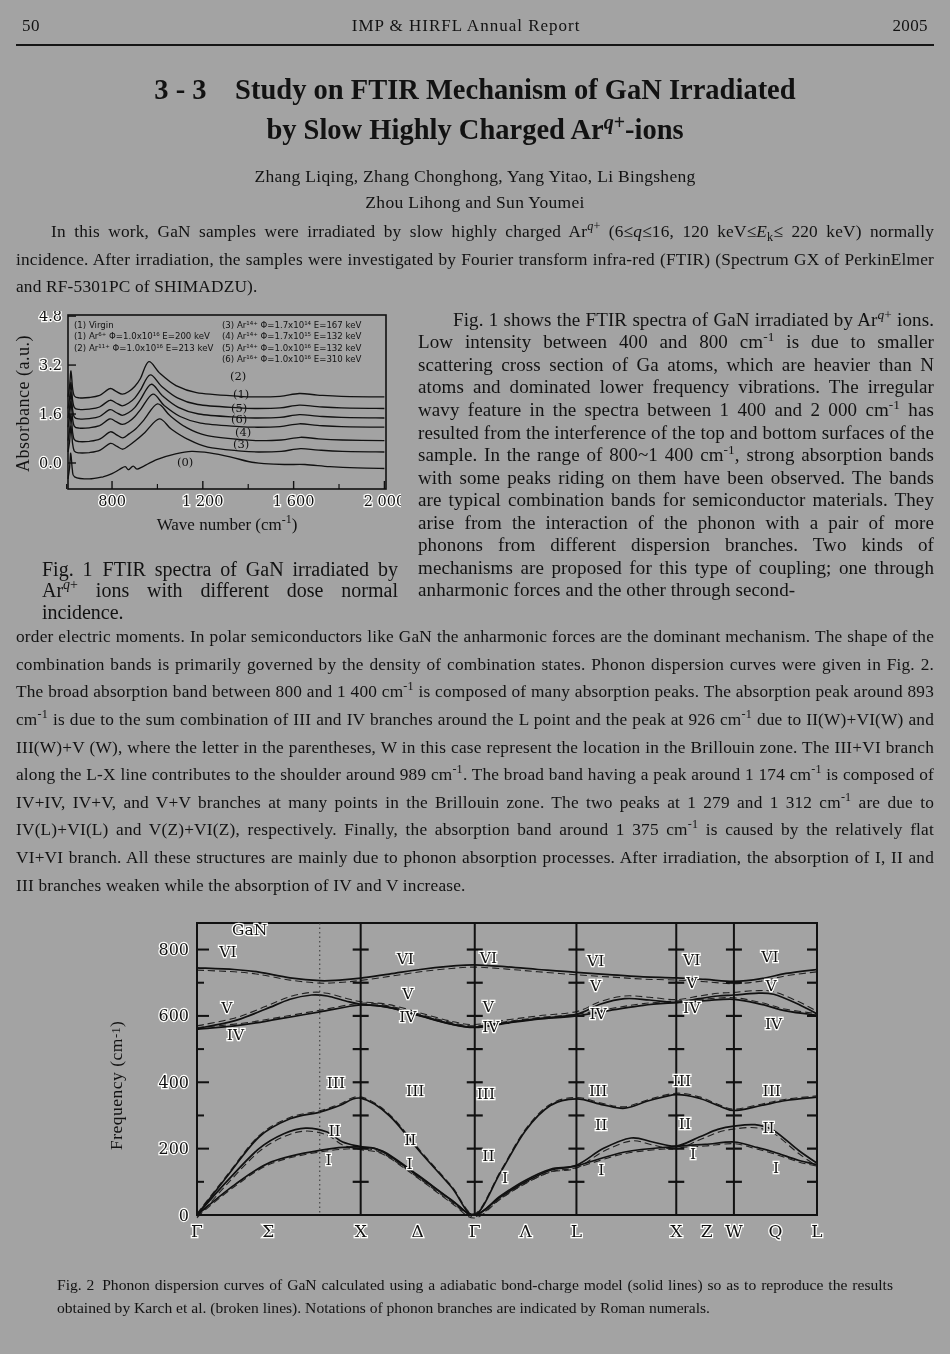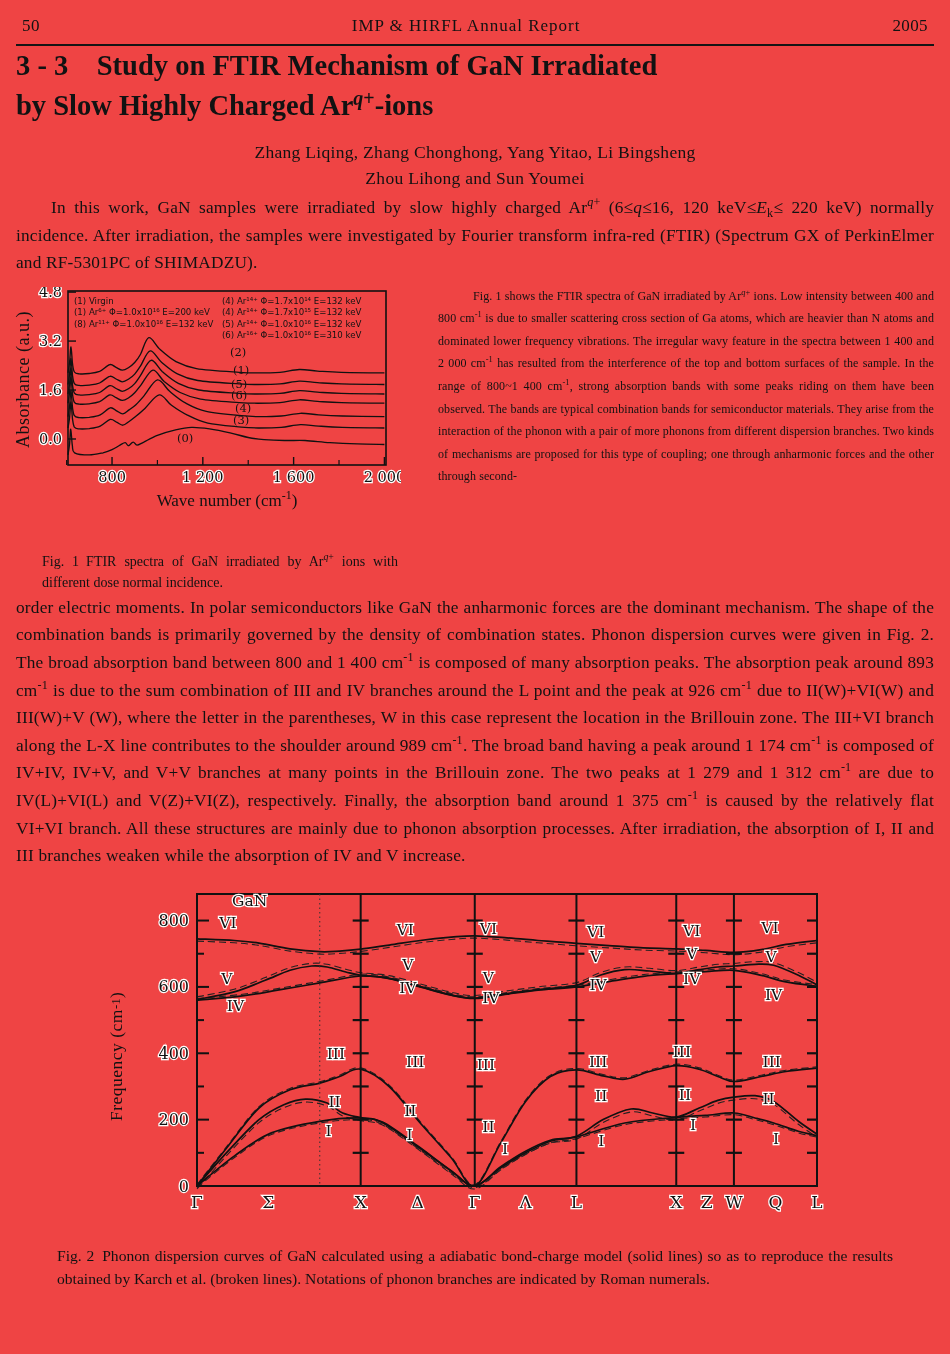--- a/index.html
+++ b/index.html
@@ -1,48 +1,48 @@
 <!DOCTYPE html>
 <html><head>
 <meta charset="utf-8">
 <style>
   html,body{margin:0;padding:0;background:#e8e8e8;}
-  .page{position:relative;width:950px;height:1354px;margin:0 auto;background:#ef4444;color:#121212;
+  .page{position:relative;width:950px;height:1354px;margin:0 auto;background:#a3a3a3;color:#121212;
         font-family:"Liberation Serif","DejaVu Serif",serif;overflow:hidden;}
   .inner{padding:0 16px;}
   
   .hdr{display:flex;justify-content:space-between;align-items:flex-end;
        padding:16px 6px 8px 6px;font-size:17px;letter-spacing:.4px;}
   .hdr .mid{letter-spacing:1px;}
   .rule{border-bottom:2.2px solid #151515;margin:0 0 0 0;}
   
-  .title{text-align:left;font-weight:bold;font-size:28.5px;line-height:40px;}
+  .title{margin-top:24px;text-align:center;font-weight:bold;font-size:28.5px;line-height:40px;}
   .authors{margin-top:13px;text-align:center;font-size:17.5px;line-height:26px;letter-spacing:.3px;}
   
   .para{font-size:17.3px;line-height:27.6px;text-align:justify;letter-spacing:.2px;}
   .para.indent{text-indent:35px;}
   .p-intro{margin-top:3px;}
   sup{font-size:70%;line-height:0;}
   sub{font-size:70%;line-height:0;}
   
   .twocol{display:flex;margin-top:8px;}
   .leftcol{width:402px;flex:0 0 402px;}
-  .rightcol{flex:1;margin-left:20px;font-size:12px;line-height:22.55px;text-align:justify;letter-spacing:.1px;}
+  .rightcol{flex:1;margin-left:0;font-size:19px;line-height:22.55px;text-align:justify;letter-spacing:.1px;}
   .rightcol .first{text-indent:35px;}
   
   .fig1wrap{position:relative;width:400px;height:232px;margin-top:2px;}
   .fig1wrap svg{position:absolute;left:0;top:0;}
   .f1ylab{position:absolute;left:-4px;top:0;height:185px;width:22px;display:flex;align-items:center;justify-content:center;
           writing-mode:vertical-rl;transform:rotate(180deg);font-size:18px;letter-spacing:.5px;}
   .f1xlab{position:absolute;left:52px;top:204px;width:318px;text-align:center;font-size:17px;}
   .legend{position:absolute;font-family:"DejaVu Sans",sans-serif;font-size:8.6px;line-height:11.4px;white-space:nowrap;}
   .leg1{left:58px;top:9px;}
   .leg2{left:206px;top:9px;}
   .clabel{position:absolute;font-size:11.5px;font-family:"DejaVu Serif",serif;}
-  .fig1cap{margin:32px 0 0 26px;width:356px;font-size:14px;line-height:21.5px;text-align:justify;}
+  .fig1cap{margin:16px 0 0 26px;width:356px;font-size:20px;line-height:21.5px;text-align:justify;}
   
   .fig2block{position:relative;width:724px;margin:16px auto 0 auto;height:338px;}
   .f2ylab{position:absolute;left:-8px;top:20px;height:300px;width:22px;display:flex;align-items:center;justify-content:center;
           writing-mode:vertical-rl;transform:rotate(180deg);font-size:17.5px;letter-spacing:.5px;}
   .fig2block svg{position:absolute;left:24px;top:0;}
   .fig2cap{width:836px;margin:20px auto 0 auto;font-size:15.6px;line-height:23px;text-align:justify;}
 </style>
 </head>
 <body>
 
@@ -98,24 +98,24 @@
               <path d="M 52.0 97.5 C 52.3 95.7 53.1 91.1 53.6 86.8 C 54.1 82.5 54.5 71.3 55.0 71.5 C 55.4 71.8 56.0 84.2 56.5 88.3 C 57.1 92.5 57.3 94.9 58.4 96.6 C 59.5 98.3 60.6 98.2 63.1 98.4 C 65.6 98.7 69.9 98.5 73.3 98.1 C 76.7 97.7 80.1 97.5 83.6 96.0 C 87.0 94.5 91.0 89.9 93.8 89.3 C 96.5 88.6 98.0 91.1 100.1 92.0 C 102.2 92.9 104.2 94.7 106.2 94.8 C 108.3 94.8 110.3 93.6 112.4 92.3 C 114.5 91.0 116.7 89.3 118.7 87.1 C 120.7 84.9 121.8 83.0 124.4 79.2 C 127.0 75.3 130.6 64.5 134.2 63.9 C 137.7 63.2 141.0 71.4 145.5 75.2 C 150.1 79.0 155.4 83.8 161.4 86.8 C 167.5 89.9 171.5 91.9 181.8 93.5 C 192.1 95.2 213.2 96.2 223.1 96.9 C 233.1 97.6 234.5 97.5 241.3 97.5 C 248.1 97.5 257.0 97.5 264.0 96.9 C 271.0 96.3 277.1 94.4 283.3 94.2 C 289.5 94.0 294.5 95.2 301.5 95.7 C 308.5 96.1 314.1 96.6 325.3 96.9 C 336.4 97.2 361.2 97.4 368.4 97.5" fill="none" stroke="#111" stroke-width="1.35"></path>
               <path d="M 52.0 107.0 C 52.3 105.2 53.1 100.6 53.6 96.3 C 54.1 92.0 54.5 80.7 55.0 81.0 C 55.4 81.3 56.0 93.6 56.5 97.8 C 57.1 102.0 57.3 104.4 58.4 106.1 C 59.5 107.8 60.6 107.7 63.1 107.9 C 65.6 108.2 69.9 108.0 73.3 107.6 C 76.7 107.2 80.1 107.0 83.6 105.5 C 87.0 104.0 91.0 99.4 93.8 98.7 C 96.5 98.1 98.0 100.6 100.1 101.5 C 102.2 102.4 104.2 104.2 106.2 104.3 C 108.3 104.3 110.3 103.1 112.4 101.8 C 114.5 100.5 116.7 98.8 118.7 96.6 C 120.7 94.4 121.7 92.5 124.4 88.6 C 127.1 84.8 131.4 74.0 135.1 73.3 C 138.7 72.7 141.9 80.8 146.4 84.7 C 151.0 88.5 156.3 93.2 162.3 96.3 C 168.4 99.4 172.6 101.3 182.7 103.0 C 192.9 104.7 213.4 105.7 223.1 106.4 C 232.9 107.1 234.5 107.0 241.3 107.0 C 248.1 107.0 257.0 107.0 264.0 106.4 C 271.0 105.8 277.1 103.8 283.3 103.6 C 289.5 103.4 294.5 104.7 301.5 105.2 C 308.5 105.6 314.1 106.1 325.3 106.4 C 336.4 106.7 361.2 106.9 368.4 107.0" fill="none" stroke="#111" stroke-width="1.35"></path>
               <path d="M 52.0 116.2 C 52.3 114.4 53.1 109.8 53.6 105.5 C 54.1 101.1 54.5 89.9 55.0 90.2 C 55.4 90.4 56.0 102.8 56.5 107.0 C 57.1 111.2 57.3 113.6 58.4 115.3 C 59.5 117.0 60.6 116.9 63.1 117.1 C 65.6 117.4 69.9 117.2 73.3 116.8 C 76.7 116.4 80.1 116.1 83.6 114.7 C 87.0 113.2 91.0 108.6 93.8 107.9 C 96.5 107.3 98.0 109.8 100.1 110.7 C 102.2 111.6 104.2 113.4 106.2 113.4 C 108.3 113.5 110.3 112.3 112.4 111.0 C 114.5 109.7 116.6 108.0 118.7 105.8 C 120.9 103.6 122.1 101.6 125.1 97.8 C 128.1 94.1 133.0 83.7 136.9 83.1 C 140.7 82.6 143.7 90.7 148.2 94.5 C 152.8 98.2 158.1 102.5 164.1 105.5 C 170.2 108.4 174.7 110.5 184.6 112.2 C 194.4 113.9 213.7 114.9 223.1 115.6 C 232.6 116.2 234.5 116.2 241.3 116.2 C 248.1 116.2 257.0 116.1 264.0 115.6 C 271.0 115.0 277.1 113.0 283.3 112.8 C 289.5 112.6 294.5 113.9 301.5 114.4 C 308.5 114.8 314.1 115.3 325.3 115.6 C 336.4 115.9 361.2 116.1 368.4 116.2" fill="none" stroke="#111" stroke-width="1.35"></path>
               <path d="M 52.0 129.7 C 52.3 127.9 53.1 123.3 53.6 118.9 C 54.1 114.6 54.5 103.4 55.0 103.6 C 55.4 103.9 56.0 116.3 56.5 120.5 C 57.1 124.7 57.3 127.1 58.4 128.7 C 59.5 130.4 60.6 130.3 63.1 130.6 C 65.6 130.8 69.8 130.7 73.3 130.3 C 76.9 129.8 80.8 129.4 84.2 127.8 C 87.7 126.2 91.5 121.4 94.2 120.8 C 96.9 120.1 98.5 122.8 100.6 123.8 C 102.7 124.9 104.8 127.1 106.9 126.9 C 109.0 126.7 110.9 124.5 113.1 122.9 C 115.2 121.4 117.4 120.0 119.9 117.7 C 122.3 115.4 124.2 113.3 127.8 109.1 C 131.4 105.0 137.1 93.7 141.4 92.9 C 145.8 92.2 149.2 100.7 153.9 104.6 C 158.6 108.4 163.8 112.9 169.8 116.2 C 175.9 119.5 181.0 122.4 190.2 124.4 C 199.5 126.5 216.5 127.9 225.4 128.7 C 234.3 129.6 237.0 129.6 243.6 129.7 C 250.2 129.7 258.3 129.6 265.1 129.0 C 271.9 128.5 278.2 126.5 284.4 126.3 C 290.7 126.1 295.6 127.4 302.6 127.8 C 309.6 128.3 315.4 128.7 326.4 129.0 C 337.4 129.3 361.4 129.5 368.4 129.7" fill="none" stroke="#111" stroke-width="1.35"></path>
               <path d="M 52.0 141.0 C 52.3 139.2 53.1 134.6 53.6 130.3 C 54.1 125.9 54.5 114.7 55.0 115.0 C 55.4 115.2 56.0 127.6 56.5 131.8 C 57.1 136.0 57.3 138.4 58.4 140.1 C 59.5 141.7 60.6 141.6 63.1 141.9 C 65.6 142.1 69.8 142.0 73.3 141.6 C 76.9 141.1 80.8 140.7 84.2 139.1 C 87.7 137.6 91.5 133.1 94.2 132.4 C 96.9 131.7 98.5 134.2 100.6 135.2 C 102.7 136.1 104.8 138.3 106.9 138.2 C 109.0 138.1 110.9 136.0 113.1 134.5 C 115.2 133.1 117.2 131.5 119.9 129.3 C 122.5 127.2 125.0 125.0 128.9 121.4 C 132.8 117.8 138.8 108.4 143.2 107.9 C 147.7 107.4 150.8 115.0 155.5 118.3 C 160.2 121.7 165.3 125.2 171.4 128.1 C 177.4 131.1 182.8 134.1 191.8 136.1 C 200.8 138.1 216.8 139.2 225.4 140.1 C 234.0 140.9 237.0 140.9 243.6 141.0 C 250.2 141.0 258.3 140.9 265.1 140.4 C 271.9 139.8 278.2 137.8 284.4 137.6 C 290.7 137.4 295.6 138.7 302.6 139.1 C 309.6 139.6 315.4 140.1 326.4 140.4 C 337.4 140.7 361.4 140.9 368.4 141.0" fill="none" stroke="#111" stroke-width="1.35"></path>
               <path d="M 52.0 167.9 C 52.3 166.0 53.1 160.9 53.6 156.6 C 54.0 152.3 54.3 141.9 54.7 142.2 C 55.2 142.5 55.7 154.2 56.3 158.1 C 57.0 162.0 55.7 164.1 58.6 165.8 C 61.4 167.4 68.6 167.9 73.3 167.9 C 78.1 167.9 83.2 166.6 87.0 165.8 C 90.7 164.9 93.2 164.0 96.0 162.7 C 98.9 161.4 101.8 159.3 104.0 158.1 C 106.2 156.9 107.8 155.6 109.2 155.7 C 110.6 155.8 111.1 158.8 112.4 158.7 C 113.7 158.6 115.7 155.2 117.1 155.1 C 118.6 154.9 119.2 158.1 121.0 158.1 C 122.8 158.1 124.4 156.7 127.8 155.1 C 131.2 153.4 136.1 150.4 141.4 148.3 C 146.7 146.3 153.9 144.1 159.6 142.8 C 165.3 141.5 169.8 140.5 175.5 140.4 C 181.2 140.2 187.2 141.0 193.6 141.9 C 200.1 142.8 207.6 144.4 214.1 145.9 C 220.5 147.3 226.5 149.3 232.2 150.5 C 237.9 151.6 242.1 152.1 248.1 152.6 C 254.2 153.1 261.7 153.4 268.5 153.5 C 275.3 153.7 281.4 153.2 289.0 153.5 C 296.5 153.9 305.2 155.1 313.9 155.7 C 322.6 156.2 332.1 156.6 341.2 156.9 C 350.3 157.2 363.9 157.4 368.4 157.5" fill="none" stroke="#111" stroke-width="1.35"></path>
             </svg>
           <div class="legend leg1">
             <div>(1) Virgin</div>
             <div>(1) Ar⁶⁺ Φ=1.0x10¹⁶  E=200 keV</div>
-            <div>(8) Ar¹¹⁺ Φ=1.0x10¹⁶  E=132 keV</div>
+            <div>(2) Ar¹¹⁺ Φ=1.0x10¹⁶  E=213 keV</div>
           </div>
           <div class="legend leg2">
-            <div>(4) Ar¹⁴⁺ Φ=1.7x10¹⁴  E=132 keV</div>
+            <div>(3) Ar¹⁴⁺ Φ=1.7x10¹⁴  E=167 keV</div>
             <div>(4) Ar¹⁴⁺ Φ=1.7x10¹⁵  E=132 keV</div>
             <div>(5) Ar¹⁴⁺ Φ=1.0x10¹⁶  E=132 keV</div>
             <div>(6) Ar¹⁶⁺ Φ=1.0x10¹⁶  E=310 keV</div>
           </div>
           <div class="clabel" style="left:214px;top:58px">(2)</div>
           <div class="clabel" style="left:217px;top:76px">(1)</div>
           <div class="clabel" style="left:215px;top:90px">(5)</div>
           <div class="clabel" style="left:215px;top:101px">(6)</div>
           <div class="clabel" style="left:219px;top:114px">(4)</div>
           <div class="clabel" style="left:217px;top:126px">(3)</div>

